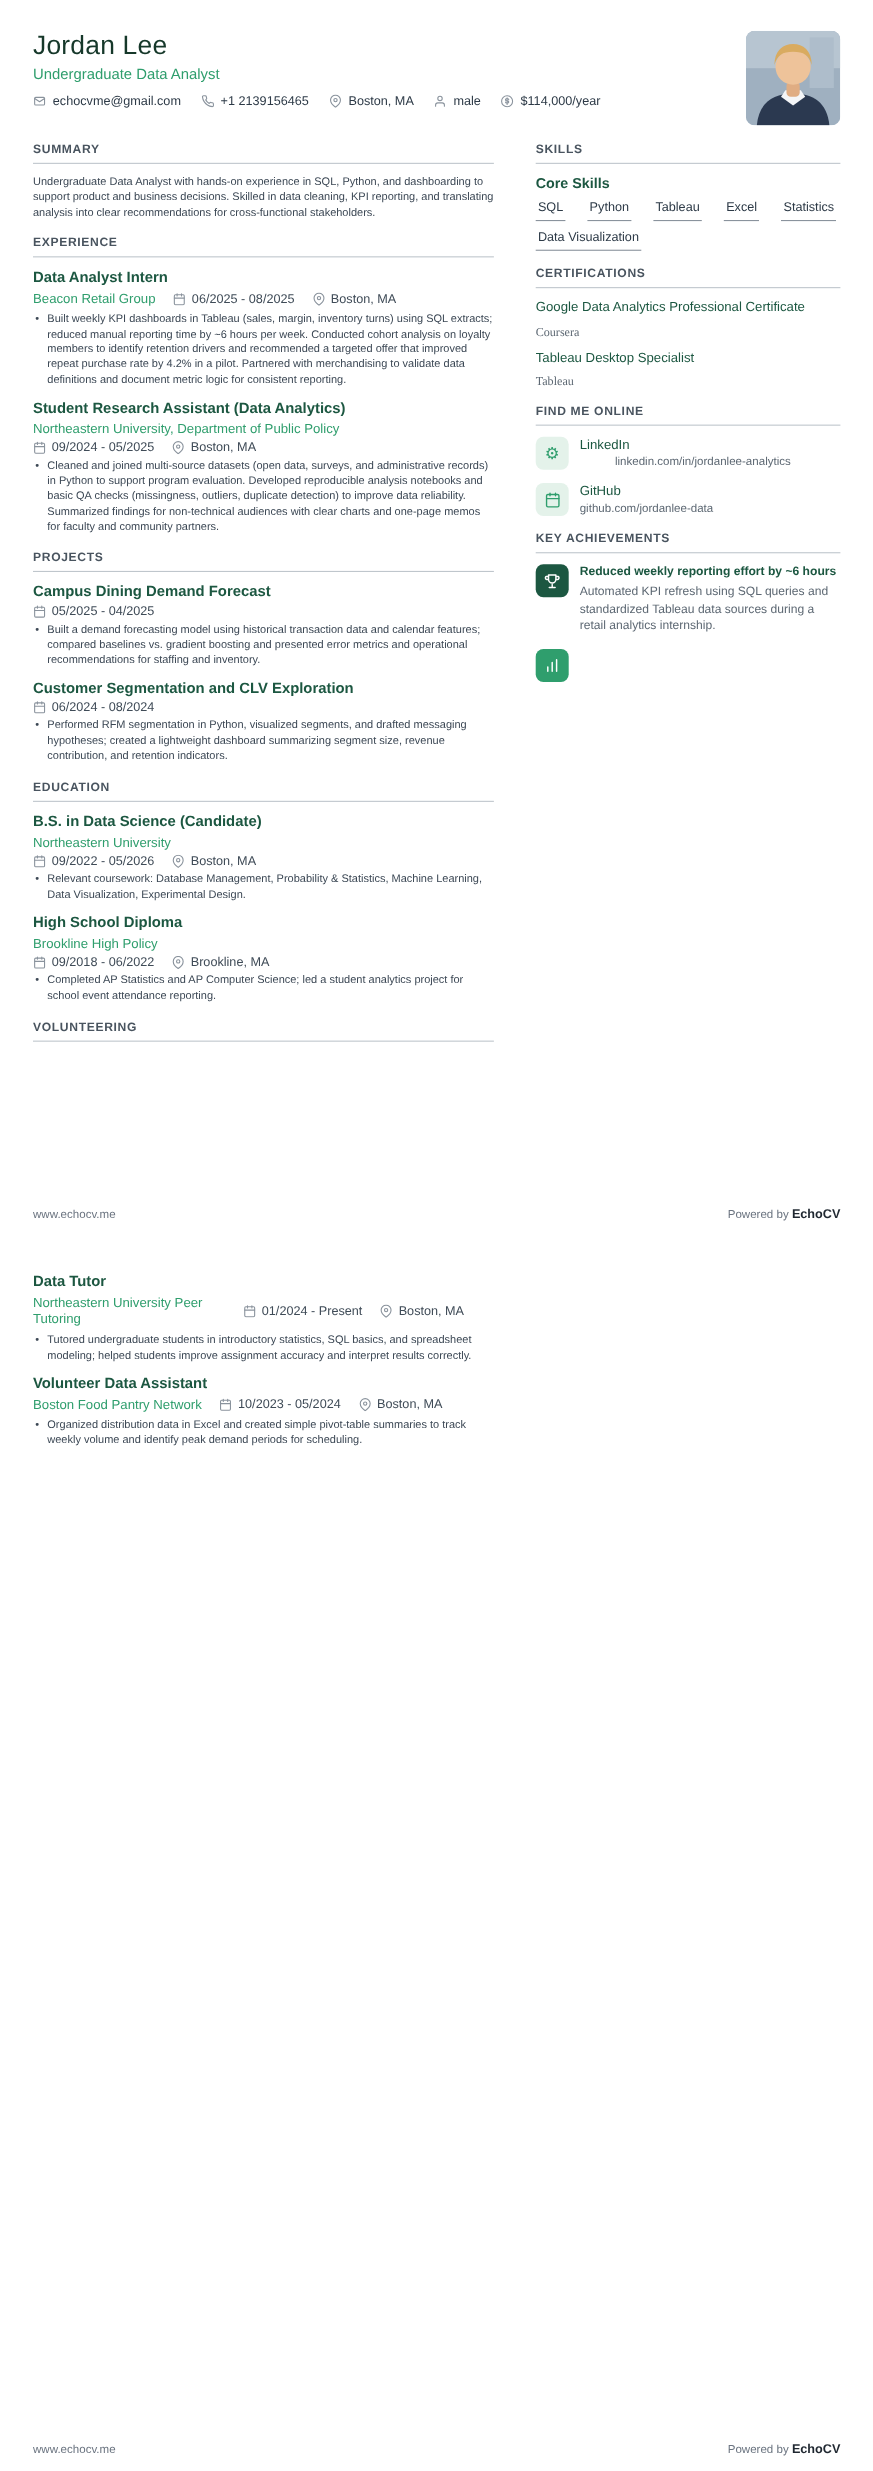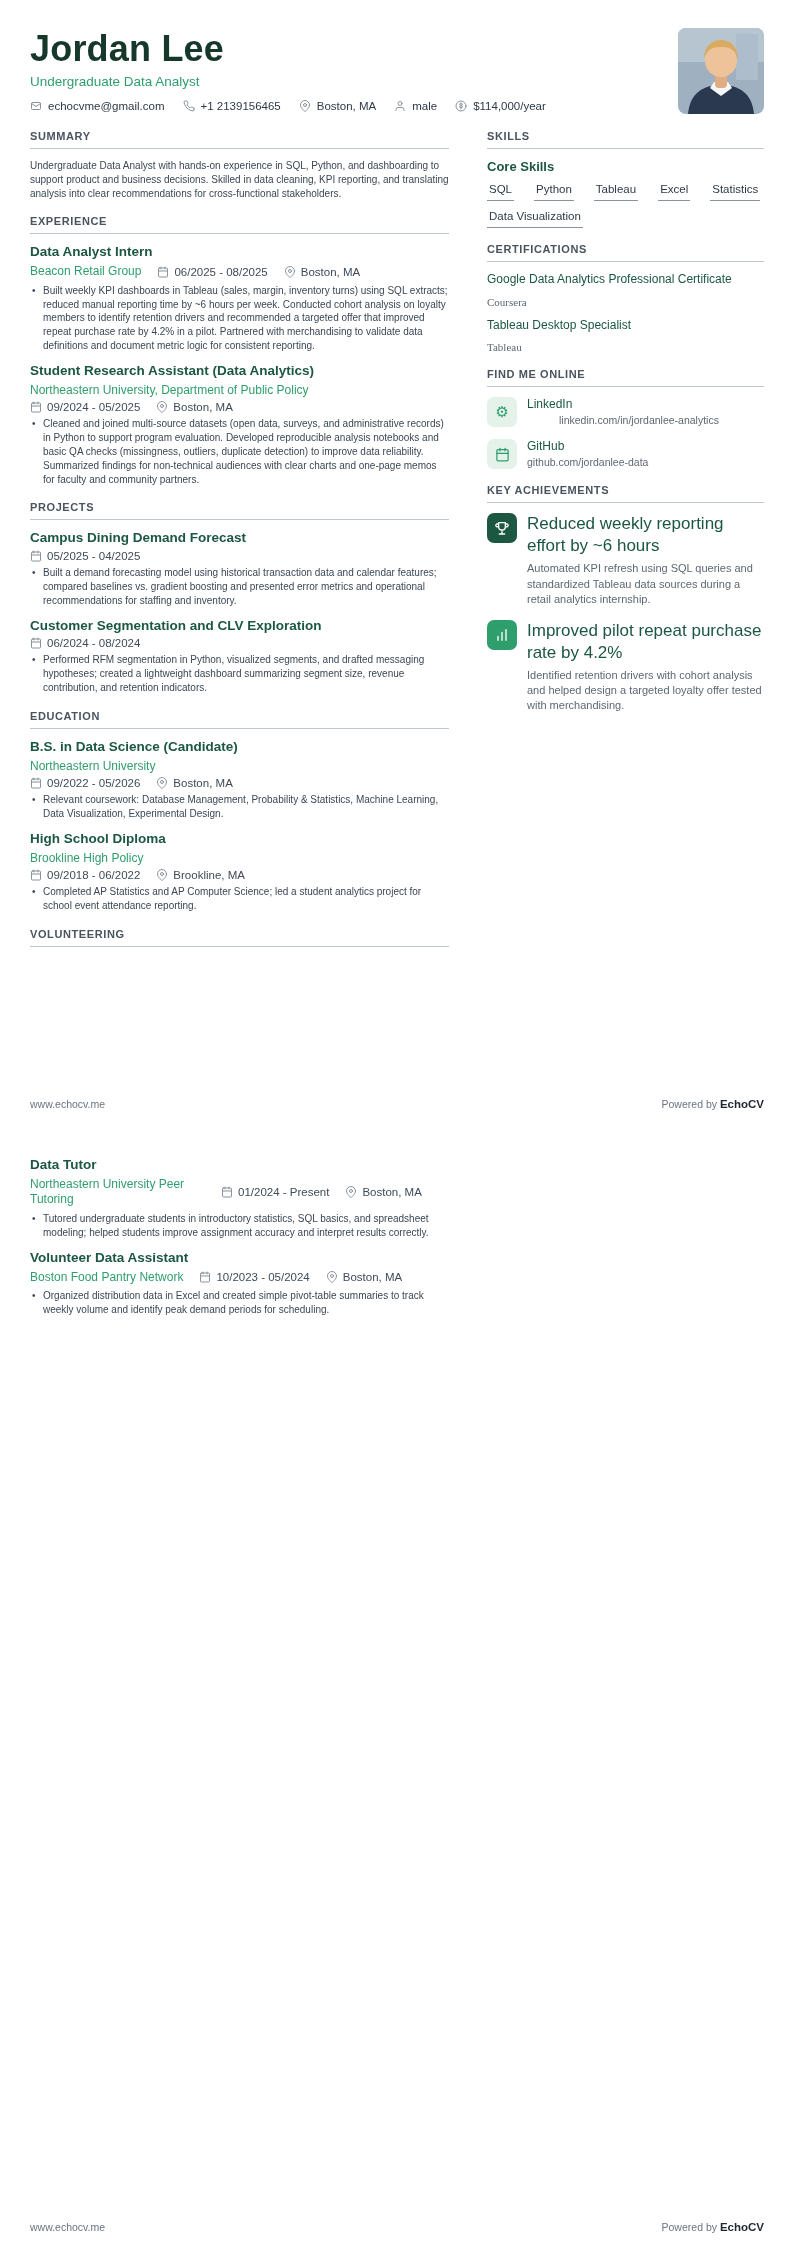--- a/index.html
+++ b/index.html
@@ -8,21 +8,21 @@
   body {
     width:794px;
     font-family:"Liberation Sans", sans-serif;
     color:var(--body_text,#3b4754);
     -webkit-font-smoothing:antialiased;
   }
   .page { width:794px; height:1123px; position:relative; overflow:hidden; padding:28px 30px 46px; background:#fff; }
 
   
   .resume-header { display:flex; justify-content:space-between; align-items:flex-start; margin-bottom:16px; }
-  h1.name { font-size:36px; font-weight:700; color:var(--name_dark,#16382a); letter-spacing:.2px; }
+  h1.name { font-size:24px; font-weight:400; color:var(--name_dark,#16382a); letter-spacing:.2px; }
   .job-title { font-size:13.5px; font-weight:500; color:var(--accent_green,#2f9e6d); margin-top:4px; }
   .contact-row { display:flex; flex-wrap:wrap; gap:6px 18px; margin-top:11px; font-size:11.5px; color:#2d3a47; align-items:center; }
   .contact-item { display:inline-flex; align-items:center; gap:6px; }
   .icon-sm { width:12px; height:12px; flex:none; }
   .icon-sm svg { display:block; width:12px; height:12px; stroke:var(--icon_gray,#8a939d); fill:none; stroke-width:2; stroke-linecap:round; stroke-linejoin:round; }
   .photo { width:86px; height:86px; border-radius:8px; overflow:hidden; flex:none; }
   .photo svg { display:block; }
 
   
   .cols { display:flex; gap:38px; }
@@ -61,21 +61,21 @@
   .tile-light { background:var(--icon_bg_light,#e4f2ea); color:var(--accent_green,#2f9e6d); font-size:15px; }
   .tile-light svg { width:15px; height:15px; stroke:var(--accent_green,#2f9e6d); fill:none; stroke-width:2; stroke-linecap:round; stroke-linejoin:round; }
   .link-label { font-size:12px; font-weight:500; color:var(--heading_dark,#1c5741); }
   .link-url { font-size:10.5px; color:var(--muted_text,#5d6873); margin-top:3px; }
 
   .ach { display:flex; gap:10px; align-items:flex-start; margin-bottom:13px; }
   .ach-icon svg { width:16px; height:16px; stroke:#ffffff; fill:none; stroke-width:2; stroke-linecap:round; stroke-linejoin:round; }
   .ach-dark { background:var(--ach_icon_dark,#1c5741); }
   .ach-green { background:var(--ach_icon_green,#2f9e6d); }
   .ach-round { border-radius:50%; }
-  .ach-title { font-size:17px; font-weight:400; color:var(--heading_dark,#1c5741); line-height:1.3; }
+  .ach-title { font-size:11px; font-weight:700; color:var(--heading_dark,#1c5741); line-height:1.3; }
   .ach-desc { font-size:11px; color:var(--muted_text,#5d6873); line-height:1.38; margin-top:4px; }
 
   
   .page-footer {
     position:absolute; left:30px; right:30px; bottom:13px;
     display:flex; justify-content:space-between; align-items:baseline;
     background:#fff; padding-top:4px;
     font-size:10.5px; color:var(--footer_text,#6b7480);
   }
   .brand { font-weight:700; font-size:11.5px; color:var(--brand_text,#1f2730); }
@@ -389,24 +389,20 @@
             <span class="ach-desc" style="display:block;">Automated KPI refresh using SQL queries and standardized Tableau data sources during a retail analytics internship.</span>
           </span>
         </div>
 
         <div class="ach">
           <span class="tile-icon ach-icon ach-green">
             <svg viewBox="0 0 24 24">
                 <path d="M6 20v-6M12 20V8M18 20V4"></path>
               </svg>
           </span>
-          <span>
-            <span class="ach-title" style="display:block;">Improved pilot repeat purchase rate by 4.2%</span>
-            <span class="ach-desc" style="display:block;">Identified retention drivers with cohort analysis and helped design a targeted loyalty offer tested with merchandising.</span>
-          </span>
         </div>
 
       </section>
 
     </div>
   </div>
 
   <div class="page-footer">
     <span>www.echocv.me</span>
     <span>

